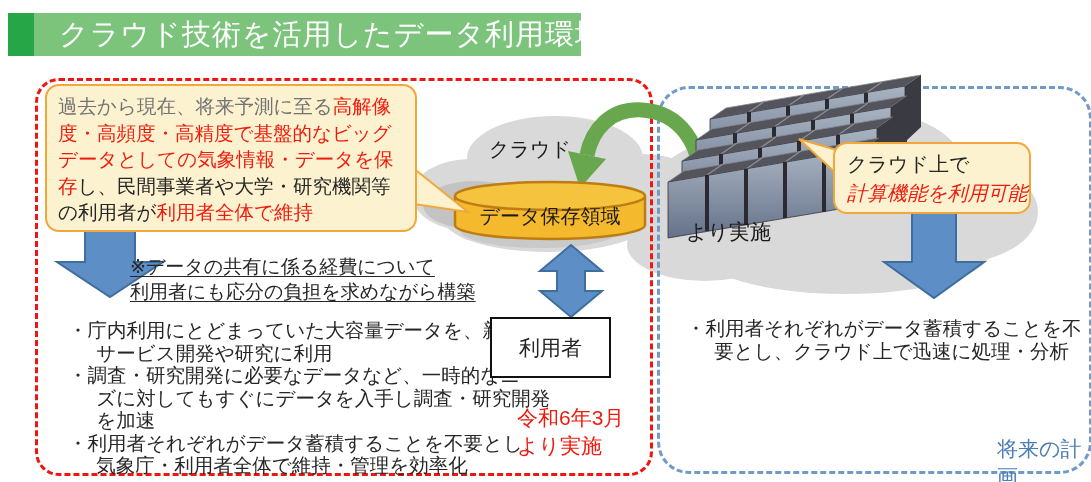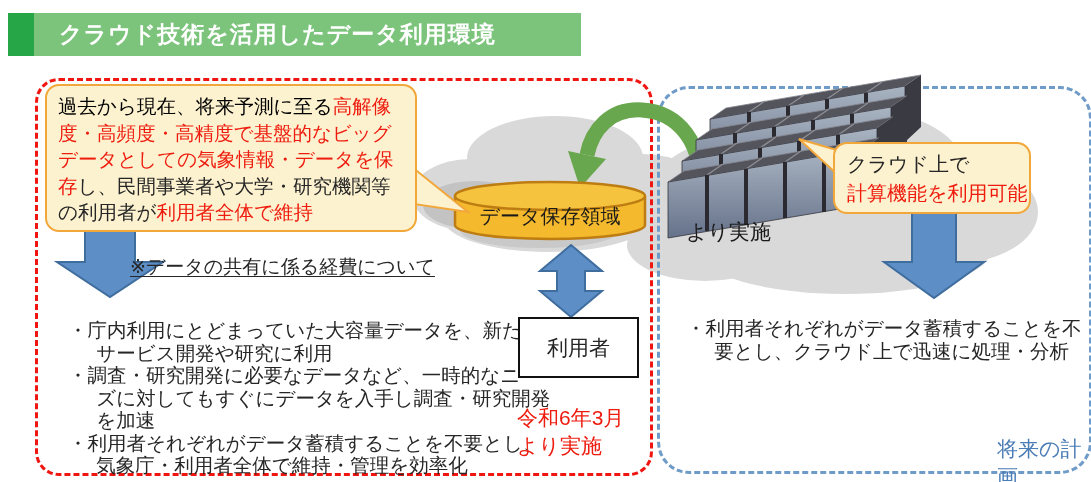--- a/index.html
+++ b/index.html
@@ -4,21 +4,21 @@
 <style>
   html,body{margin:0;padding:0;background:#fff;}
   #stage{position:relative;width:1091px;height:482px;background:#ffffff;overflow:hidden;
          font-family:"Liberation Sans","DejaVu Sans",sans-serif;color:#262626;}
   .abs{position:absolute;}
 
   
   #title-square{left:8px;top:13px;width:26px;height:43px;background:#27a648;z-index:4;}
   #title-bar{left:34px;top:13px;width:547px;height:43px;background:#7cc47c;z-index:4;
              display:flex;align-items:center;}
-  #title-bar .t{color:#fff;font-weight:bold;font-size:23px;letter-spacing:1px;padding-left:25px;white-space:nowrap;}
+  #title-bar .t{color:#fff;font-weight:normal;font-size:29px;letter-spacing:1px;padding-left:25px;white-space:nowrap;}
 
   
   svg.layer{position:absolute;left:0;top:0;z-index:1;}
   svg#fg{z-index:3;}
 
   
   #red-frame{left:35px;top:78px;width:612px;height:392px;border:3.5px dashed #f01510;
              border-radius:24px;z-index:2;}
   #blue-frame{left:657px;top:86px;width:429px;height:382px;border:3px dashed #6f9bc8;
               border-radius:32px;z-index:2;}
@@ -36,21 +36,21 @@
   #cloud-label{left:489px;top:136px;font-size:20px;}
   #storage-label{left:455px;top:203px;width:190px;text-align:center;font-size:20px;z-index:4;}
   #compute-label{left:686px;top:218px;font-size:21px;}
   #note-text{left:130px;top:254px;font-size:19px;line-height:25px;z-index:4;}
   #note-text div{text-decoration:underline;text-underline-offset:3px;}
   ul.bullets{list-style:none;margin:18px;padding:0;z-index:4;font-size:19.5px;}
   #left-bullets{left:50px;top:301px;width:488px;line-height:22.5px;}
   #right-bullets{left:668px;top:299px;width:408px;line-height:23px;}
   ul.bullets li{padding-left:1.45em;text-indent:-1.45em;}
   ul.bullets li::before{content:"・";}
-  #user-box{left:518px;top:317px;width:117px;height:57px;border:2.5px solid #111;background:#fff;
+  #user-box{left:490px;top:317px;width:117px;height:57px;border:2.5px solid #111;background:#fff;
             display:flex;align-items:center;justify-content:center;font-size:21px;z-index:4;}
   #schedule-text{left:517px;top:404px;font-size:21px;line-height:28px;color:#ee1c0f;z-index:4;}
   #future-label{left:964px;top:435px;font-size:21px;color:#4a7cb5;z-index:4;margin-left:33px;}
 </style>
 </head>
 <body>
 
 <div id="stage">
 
   <svg class="layer" width="1091" height="482">
@@ -115,47 +115,49 @@
     <polygon points="85,230 135,230 135,262 163,262 110,297 57,262 85,262" fill="#5d8ec6" stroke="#3f6d9e" stroke-width="2"></polygon>
     <polygon points="912,205 956,205 956,262 984,262 934,298 884,262 912,262" fill="#5d8ec6" stroke="#3f6d9e" stroke-width="2"></polygon>
     <polygon points="571,245 602,271 585,271 585,291 602,291 571,317 540,291 557,291 557,271 540,271" fill="#5d8ec6" stroke="#3f6d9e" stroke-width="2"></polygon>
   </svg>
 
   <div class="abs" id="title-square"></div>
   <div class="abs" id="title-bar">
     <span class="t">クラウド技術を活用したデータ利用環境</span>
   </div>
 
-  <div class="abs bubble" id="left-bubble"><span style="color: #000000; text-align: center;">過去から現在、将来予測に至る</span><span style="color: rgb(238, 28, 15);">高解像度・高頻度・高精度で基盤的なビッグデータとしての気象情報・データを保存</span><span style="color: rgb(38, 38, 38);">し、民間事業者や大学・研究機関等の利用者が</span><span style="color: rgb(238, 28, 15);">利用者全体で維持</span></div>
+  <div class="abs bubble" id="left-bubble"><span style="color: #737373; text-align: center;">過去から現在、将来予測に至る</span><span style="color: rgb(238, 28, 15);">高解像度・高頻度・高精度で基盤的なビッグデータとしての気象情報・データを保存</span><span style="color: rgb(38, 38, 38);">し、民間事業者や大学・研究機関等の利用者が</span><span style="color: rgb(238, 28, 15);">利用者全体で維持</span></div>
 
+  <div class="abs jp-label" id="cloud-label">クラウド</div>
   <div class="abs jp-label" id="storage-label">データ保存領域</div>
   <div class="abs jp-label" id="compute-label">より実施</div>
 
   <div class="abs" id="note-text">
     <div>※データの共有に係る経費について</div>
+    <div>利用者にも応分の負担を求めながら構築</div>
   </div>
 
   <ul class="abs bullets" id="left-bullets">
       <li>庁内利用にとどまっていた大容量データを、新たなサービス開発や研究に利用</li>
       <li>調査・研究開発に必要なデータなど、一時的なニーズに対してもすぐにデータを入手し調査・研究開発を加速</li>
       <li>利用者それぞれがデータ蓄積することを不要とし、気象庁・利用者全体で維持・管理を効率化</li>
     </ul>
 
   <div class="abs" id="user-box">
     <span>利用者</span>
   </div>
 
   <div class="abs" id="schedule-text">
     <div>令和6年3月</div>
     <div>より実施</div>
   </div>
 
   <div class="abs bubble" id="right-bubble">
       <div style="color: rgb(38, 38, 38);">クラウド上で</div>
-      <div style="color: rgb(238, 28, 15);">計算機能を利用可能</div>
+      <div style="color: rgb(238, 28, 15); font-style: italic;">計算機能を利用可能</div>
     </div>
 
   <ul class="abs bullets" id="right-bullets">
       <li>利用者それぞれがデータ蓄積することを不要とし、クラウド上で迅速に処理・分析</li>
     </ul>
 
   <div class="abs" id="future-label">将来の計画</div>
 
 </div>
 

